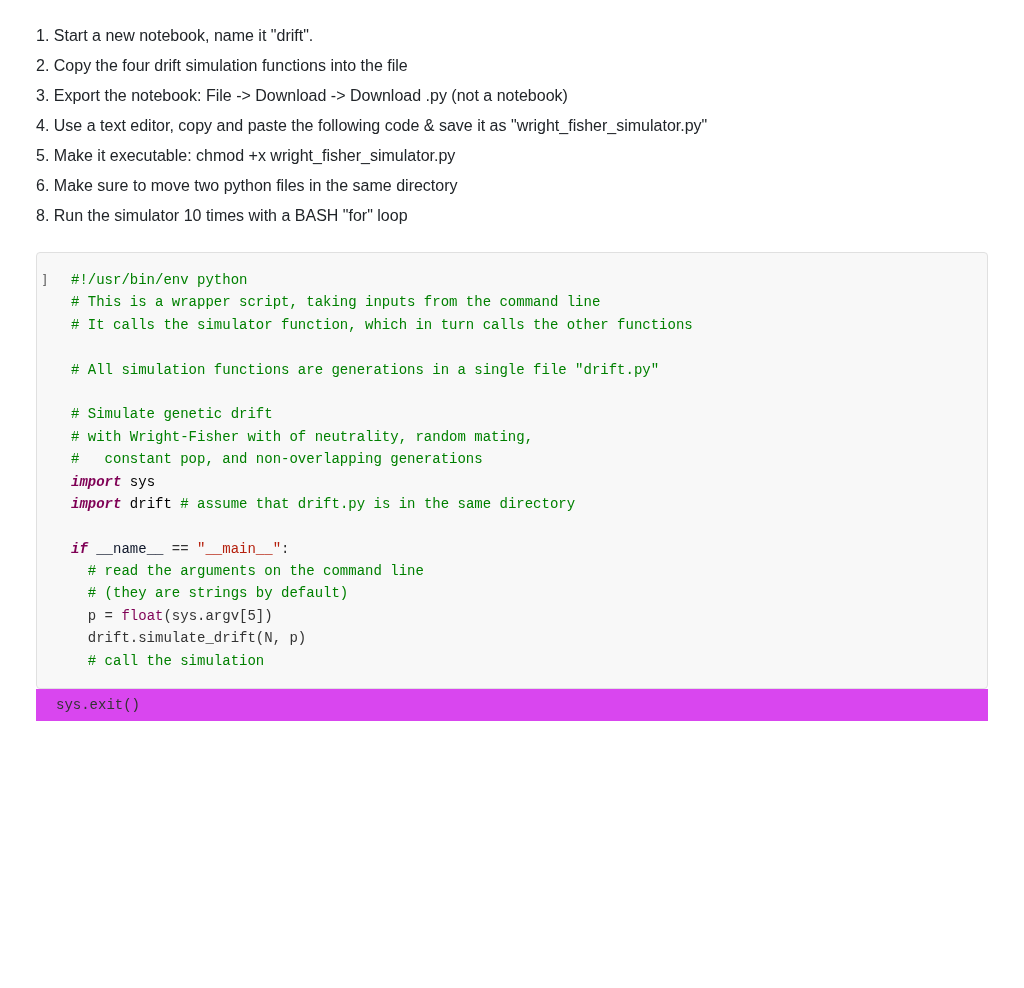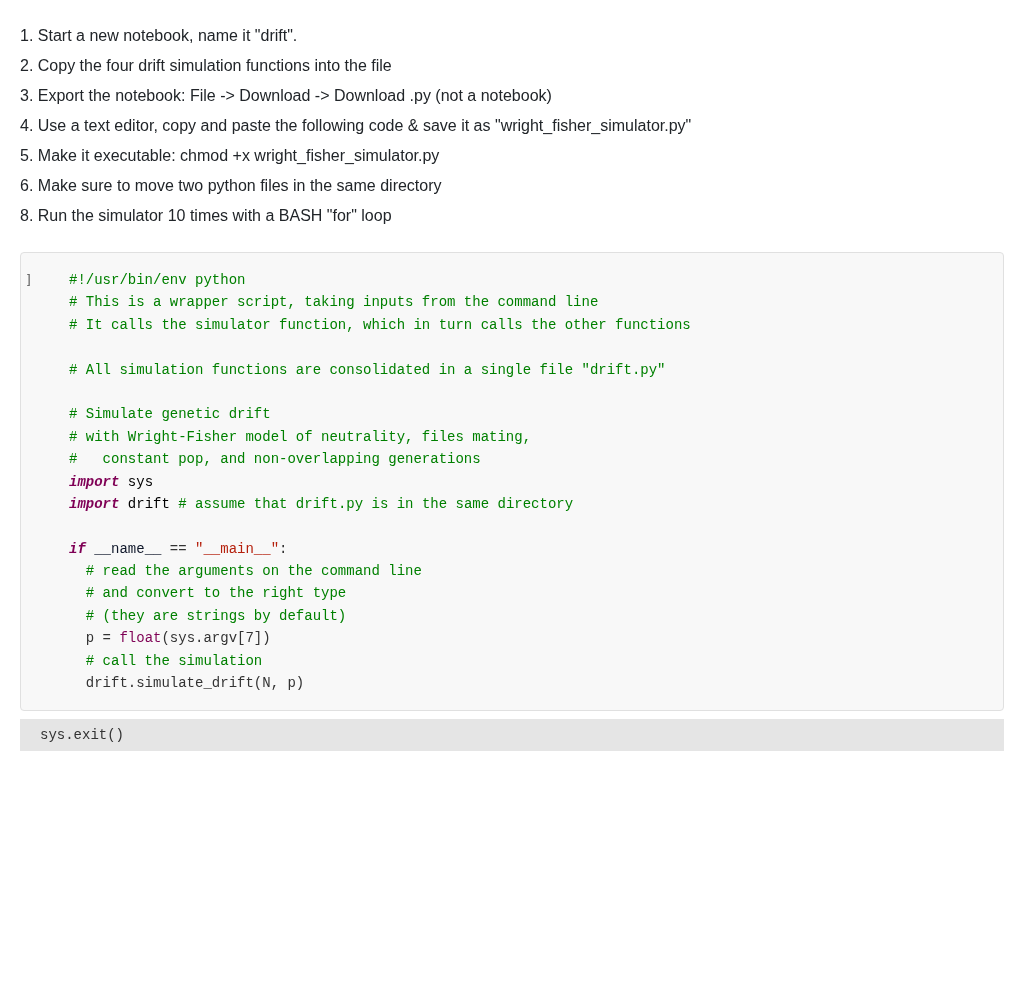--- a/index.html
+++ b/index.html
@@ -11,21 +11,21 @@
     body {
       background: #ffffff;
       font-family: -apple-system, BlinkMacSystemFont, "Segoe UI", Helvetica, Arial, sans-serif;
       font-size: 16px;
       color: #212529;
       width: 1024px;
       min-height: 988px;
     }
 
     .page-container {
-      padding: 24px 20px;
+      padding: 24px 36px;
     }
 
     .instructions-list {
       list-style: none;
       margin-bottom: 24px;
     }
 
     .instructions-list li {
       margin-bottom: 6px;
       font-size: 16px;
@@ -48,42 +48,41 @@
     .cell-bracket {
       position: absolute;
       left: 6px;
       top: 16px;
       color: #555;
       font-family: -apple-system, BlinkMacSystemFont, "Segoe UI", Helvetica, Arial, sans-serif;
       font-size: 13px;
     }
 
     .code-content {
-      margin-left: 28px;
+      margin-left: 14px;
     }
 
     .code-line {
       display: block;
       white-space: pre;
     }
 
     
     .c-comment { color: #008000; }
     .c-shebang { color: #008000; }
     .c-keyword { color: #7f0055; font-weight: bold; font-style: italic; }
     .c-string { color: #b5200d; }
     .c-builtin { color: #7f0055; }
     .c-normal { color: #333333; }
     .c-module { color: #000000; }
     .c-dunder { color: #0f172a; }
 
     .bottom-code {
-      margin-top: 8px;
       padding: 4px 20px 4px 20px;
-      background: #e5e5e5;
+      background: #d946ef;
       font-family: "Courier New", Courier, monospace;
       font-size: 14px;
     }
 
     .sys-exit-line {
       display: block;
       color: #333;
       white-space: pre;
       margin-top: 4px;
       margin-bottom: 4px;
@@ -126,35 +125,34 @@
   </ol>
 
   <div class="code-cell">
     <span class="cell-bracket">]</span>
     <div class="code-content">
 
       <span class="code-line c-shebang">#!/usr/bin/env python</span>
       <span class="code-line c-comment"># This is a wrapper script, taking inputs from the command line</span>
       <span class="code-line c-comment"># It calls the simulator function, which in turn calls the other functions</span>
       <span class="code-line">&nbsp;</span>
-      <span class="code-line c-comment"># All simulation functions are consolidated in a single file "drift.py"</span>
+      <span class="code-line c-comment"># All simulation functions are generations in a single file "drift.py"</span>
       <span class="code-line">&nbsp;</span>
       <span class="code-line c-comment"># Simulate genetic drift</span>
-      <span class="code-line c-comment"># with Wright-Fisher model of neutrality, files mating,</span>
+      <span class="code-line c-comment"># with Wright-Fisher with of neutrality, random mating,</span>
       <span class="code-line c-comment">#   constant pop, and non-overlapping generations</span>
       <span class="code-line"><span class="c-keyword">import</span> <span class="c-module">sys</span></span>
       <span class="code-line"><span class="c-keyword">import</span> <span class="c-module">drift</span> <span class="c-comment"># assume that drift.py is in the same directory</span></span>
       <span class="code-line">&nbsp;</span>
       <span class="code-line"><span class="c-keyword">if</span> <span class="c-dunder">__name__</span> <span class="c-normal">==</span> <span class="c-string">"__main__"</span><span class="c-normal">:</span></span>
       <span class="code-line c-comment">  # read the arguments on the command line</span>
-      <span class="code-line c-comment">  # and convert to the right type</span>
       <span class="code-line c-comment">  # (they are strings by default)</span>
-      <span class="code-line">  <span class="c-normal">p = </span><span class="c-builtin">float</span><span class="c-normal">(sys.argv[7])</span></span>
+      <span class="code-line">  <span class="c-normal">p = </span><span class="c-builtin">float</span><span class="c-normal">(sys.argv[5])</span></span>
+      <span class="code-line c-normal">  drift.simulate_drift(N, p)</span>
       <span class="code-line c-comment">  # call the simulation</span>
-      <span class="code-line c-normal">  drift.simulate_drift(N, p)</span>
 
     </div>
   </div>
 
   <div class="bottom-code">
     <span class="sys-exit-line c-normal">sys.exit()</span>
   </div>
 
 </div>
 

